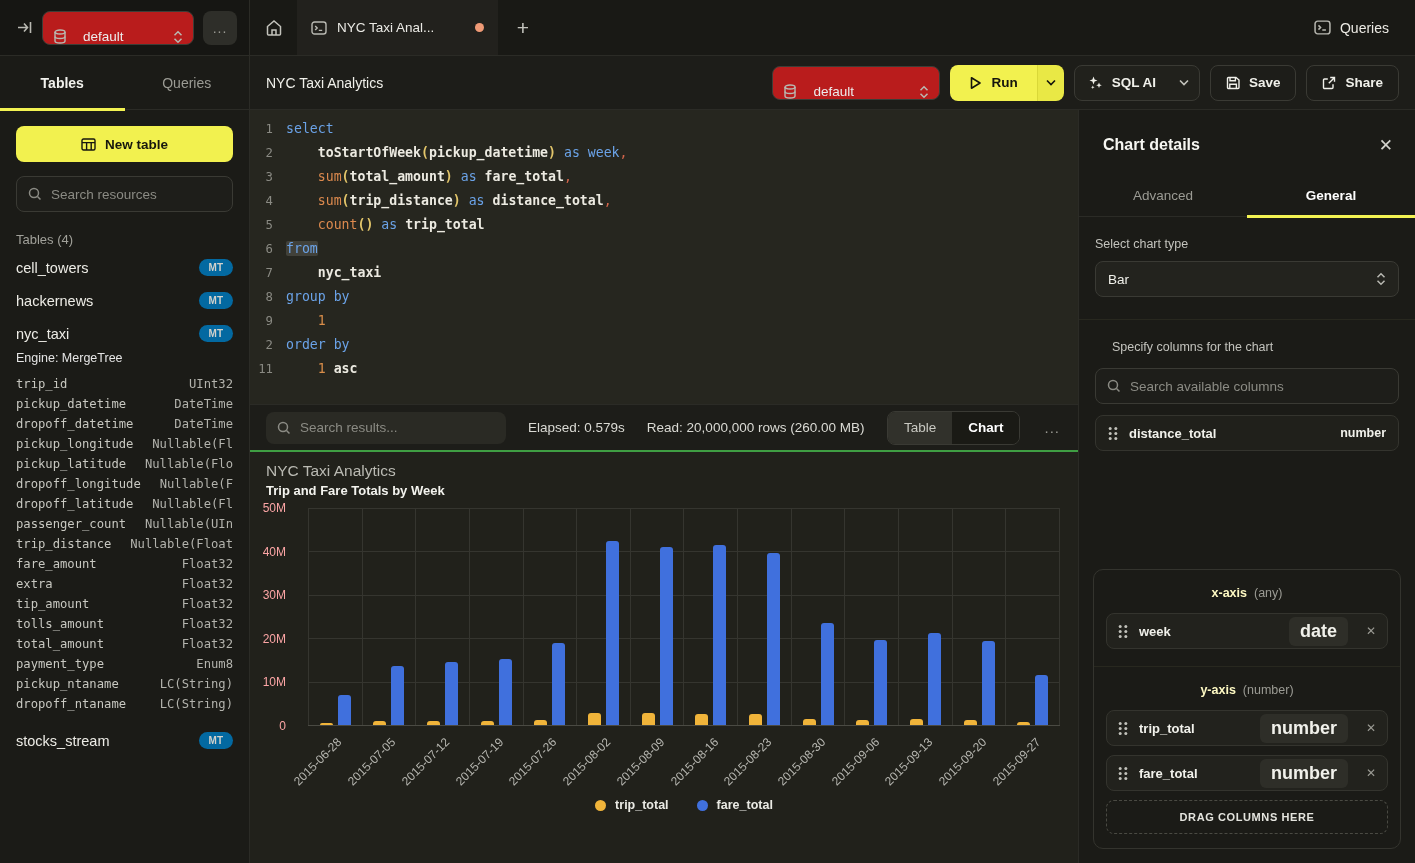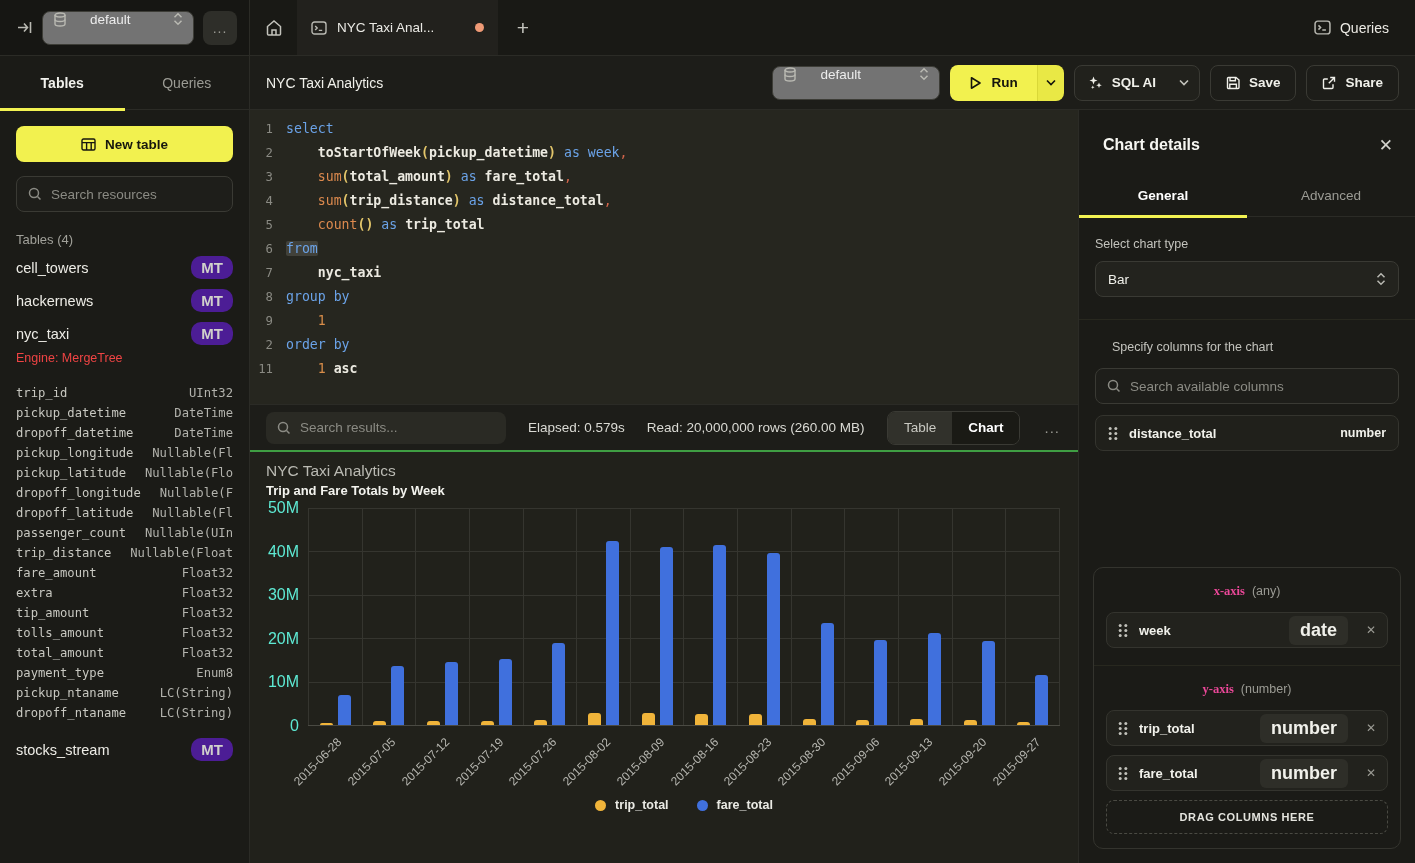--- a/index.html
+++ b/index.html
@@ -3,21 +3,21 @@
 <meta charset="utf-8">
 <style>
   * { margin:0; padding:0; box-sizing:border-box; }
   html,body { width:1415px; height:863px; background:#161613; font-family:"Liberation Sans", sans-serif; overflow:hidden; }
   .app { display:flex; flex-direction:column; height:100%; }
 
   
   .topbar { height:56px; flex-shrink:0; display:flex; align-items:stretch; background:#161613; border-bottom:1px solid #2b2b26; }
   .topbar-left { width:250px; flex-shrink:0; display:flex; align-items:center; gap:9px; padding:0 12px 0 16px; border-right:1px solid #2b2b26; }
   .icon-btn { color:#b9b9b2; display:grid; place-items:center; cursor:pointer; }
-  .db-select { height:34px; flex:1; border:1px solid #3d3d37; border-radius:8px; background:#737373; display:flex; align-items:flex-start; gap:23px; padding:0 10px; color:#ececе7; cursor:pointer; }
+  .db-select { height:34px; flex:1; border:1px solid #3d3d37; border-radius:8px; background:#b91c1c; display:flex; align-items:flex-end; gap:16px; padding:0 10px; color:#ececе7; cursor:pointer; }
   .db-select .lbl { flex:1; color:#ececе7; font-size:13.5px; color:#ececec; }
   .more-btn { width:34px; height:34px; background:#2e2e29; border-radius:8px; color:#9a9a93; display:grid; place-items:center; font-size:14px; letter-spacing:1px; cursor:pointer; }
   .tabstrip { flex:1; display:flex; align-items:stretch; background:#191915; }
   .home-btn { width:47px; display:grid; place-items:center; color:#c3c3bc; }
   .tab { width:201px; background:#22211d; display:flex; align-items:center; gap:10px; padding:0 14px; }
   .tab-title { flex:1; color:#eae9e4; font-size:13.5px; white-space:nowrap; overflow:hidden; }
   .tab-dot { width:9px; height:9px; border-radius:50%; }
   .newtab-btn { width:50px; display:grid; place-items:center; color:#c3c3bc; font-size:21px; font-weight:300; }
   .topbar-right { margin-left:auto; display:flex; align-items:center; gap:9px; padding-right:26px; color:#eceae4; font-size:14px; }
 
@@ -29,22 +29,22 @@
   .sidebar-tab.active { color:#f2f2ed; font-weight:700; }
   .sidebar-tab.active::after { content:""; position:absolute; left:0; right:0; bottom:-2px; height:3px; background:#f2f252; }
   .sidebar-content { flex:1; padding:16px; overflow:hidden; }
   .new-table-btn { width:100%; height:36px; background:#f2f14f; border:none; border-radius:8px; color:#17170e; font-weight:700; font-size:13.5px; display:flex; align-items:center; justify-content:center; gap:9px; cursor:pointer; font-family:inherit; }
   .search-box { margin-top:14px; height:36px; border:1px solid #3a3a34; border-radius:8px; background:#1e1e1a; display:flex; align-items:center; gap:9px; padding:16px 11px; color:#8b8b84; }
   .search-box input { flex:1; background:transparent; border:none; outline:none; color:#e9e9e3; font-size:13.5px; font-family:inherit; min-width:0; }
   .search-box input::placeholder { color:#8b8b84; }
   .section-label { margin:20px 0 4px; color:#a1a19a; font-size:13px; }
   .table-row { height:33px; display:flex; align-items:center; justify-content:space-between; cursor:pointer; }
   .table-name { color:#edece6; font-size:14.5px; font-weight:500;text-align:right; }
-  .mt-badge { background:#4c1d95; color:#d1d1cb; font-size:15px; font-weight:700; padding:3px 10px; border-radius:10px; }
-  .engine-label { color:#ef4444; font-size:12.5px; margin:1px 0 18px; }
+  .mt-badge { background:#0369a1; color:#d1d1cb; font-size:10px; font-weight:700; padding:3px 10px; border-radius:10px; }
+  .engine-label { color:#e5e5e5; font-size:12.5px; margin:1px 0 9px; }
   .cols { margin-bottom:10px; }
   .col-row { display:flex; justify-content:space-between; gap:6px; font-family:"DejaVu Sans Mono", monospace; font-size:12.2px; line-height:20px; color:#c8c8c1; }
   .col-type { color:#b3b3ad; white-space:nowrap; overflow:hidden; }
 
   
   .main { flex:1; display:flex; flex-direction:column; min-width:0; }
   .editor-header { height:54px; flex-shrink:0; background:#1d1d19; border-bottom:1px solid #2b2b26; display:flex; align-items:center; gap:10px; padding:0 16px; }
   .eh-title { color:#f0f0ea; font-size:14px; margin-right:auto; }
   .eh-db { width:168px; flex:none; }
   .run-btn { display:flex; height:36px; border-radius:8px; overflow:hidden; cursor:pointer; }
@@ -82,21 +82,21 @@
   .vt-inactive { background:#31312b; color:#c9c9c2; }
   .vt-active { background:#1a1a15; color:#ffffff; font-weight:700; }
   .results-more { color:#9a9a93; font-size:15px; letter-spacing:1px; padding:0 2px; cursor:pointer; }
 
   
   .chart-panel { height:413px; flex-shrink:0; background:#21211b; border-top:2px solid #3f9e43; padding:10px 18px 6px 16px; display:flex; flex-direction:column; }
   .chart-title { color:#babab3; font-size:15.5px; }
   .chart-subtitle { color:#f3f3ee; font-size:13px; font-weight:700; margin-top:3px; }
   .plot-row { display:flex; margin-top:10px; }
   .y-labels { width:42px; flex-shrink:0; position:relative; height:218px; }
-  .y-label { position:absolute; right:9px; transform:translateY(-50%); color:#5eead4; font-size:16px; }
+  .y-label { position:absolute; right:22px; transform:translateY(-50%); color:#fca5a5; font-size:12px; }
   .plot { position:relative; flex:1; height:218px; border-bottom:1px solid #4a4a43; }
   .gridline-h { position:absolute; left:0; right:0; height:1px; background:#35352f; }
   .bar-groups { position:absolute; inset:0; display:flex; }
   .bar-group { flex:1; border-right:1px solid #35352f; display:flex; align-items:flex-end; justify-content:center; gap:5px; }
   .bar-group:first-child { border-left:1px solid #35352f; }
   .bar { width:13px; border-radius:3px 3px 0 0; }
   .x-labels { display:flex; margin-left:42px; height:66px; }
   .x-cell { flex:1; position:relative; }
   .x-text { position:absolute; top:9px; right:50%; transform-origin:100% 0; transform:rotate(-45deg); white-space:nowrap; color:#b6b6b0; font-size:12px; }
   .legend { display:flex; justify-content:center; align-items:center; gap:28px; margin-left:42px; height:26px; }
@@ -120,21 +120,21 @@
   .rp-select { height:36px; border:1px solid #3a3a34; border-radius:8px; background:#23231e; display:flex; align-items:center; justify-content:space-between; padding:0 12px; color:#f1f1eb; font-size:13.5px; cursor:pointer; }
   .col-item { margin-top:11px; height:36px; border:1px solid #34342e; border-radius:8px; background:#20201b; display:flex; align-items:center; gap:11px; padding:0 12px; }
   .col-item-name { flex:1; color:#f1f1eb; font-weight:700; font-size:13px; }
   .col-item-type { color:#f1f1eb; font-weight:700; font-size:12.5px; }
   .drag-handle { color:#c2c2bb; display:grid; place-items:center; cursor:grab; }
 
   .axis-box { margin:0 14px 14px; margin-top:auto; border:1px solid #34342e; border-radius:10px; }
   .axis-section { padding:12px 12px 8px; }
   .axis-divider { border-top:1px solid #28281f; }
   .axis-head { text-align:center; font-size:12.5px; margin:4px 0 13px; }
-  .axis-name { color:#ec4899; font-weight:700;font-family:Liberation Serif, serif; }
+  .axis-name { color:#fef9c3; font-weight:700; }
   .axis-hint { color:#9b9b94; margin-left:7px; }
   .axis-item { height:36px; border:1px solid #34342e; border-radius:8px; background:#22221d; display:flex; align-items:center; gap:11px; padding:0 11px; margin-bottom:9px; }
   .axis-item-name { flex:1; color:#f1f1eb; font-weight:700; font-size:13px; }
   .type-badge { background:#2e2e28; border-radius:6px; padding:4px 11px; color:#f1f1eb; font-weight:700; font-size:18px; }
   .x-remove { color:#9b9b94; font-size:12px; margin-left:7px; cursor:pointer; }
   .drop-zone { margin:2px 0 6px; border:1px dashed #4a4a43; border-radius:8px; height:34px; display:grid; place-items:center; color:#e4e4de; font-weight:700; font-size:11px; letter-spacing:0.6px; }
 
   svg { display:block; }
 </style>
 </head>
@@ -583,22 +583,22 @@
               </div>
           </div>
         </div>
 
         <div class="right-panel">
           <div class="rp-header">
             <span class="rp-title">Chart details</span>
             <span class="rp-close">✕</span>
           </div>
           <div class="rp-tabs">
+            <div class="rp-tab">Advanced</div>
             <div class="rp-tab active">General</div>
-            <div class="rp-tab">Advanced</div>
           </div>
           <div class="rp-body">
             <div class="rp-section">
               <div class="rp-label">Select chart type</div>
               <div class="rp-select">
                 <span>Bar</span>
                 <span class="icon-btn">
                   <svg width="10" height="14" viewBox="0 0 10 14" fill="none" stroke="currentColor" stroke-width="1.5">
                       <path d="M1.5 5.2 5 1.8l3.5 3.4M1.5 8.8 5 12.2l3.5-3.4"></path>
                     </svg>

